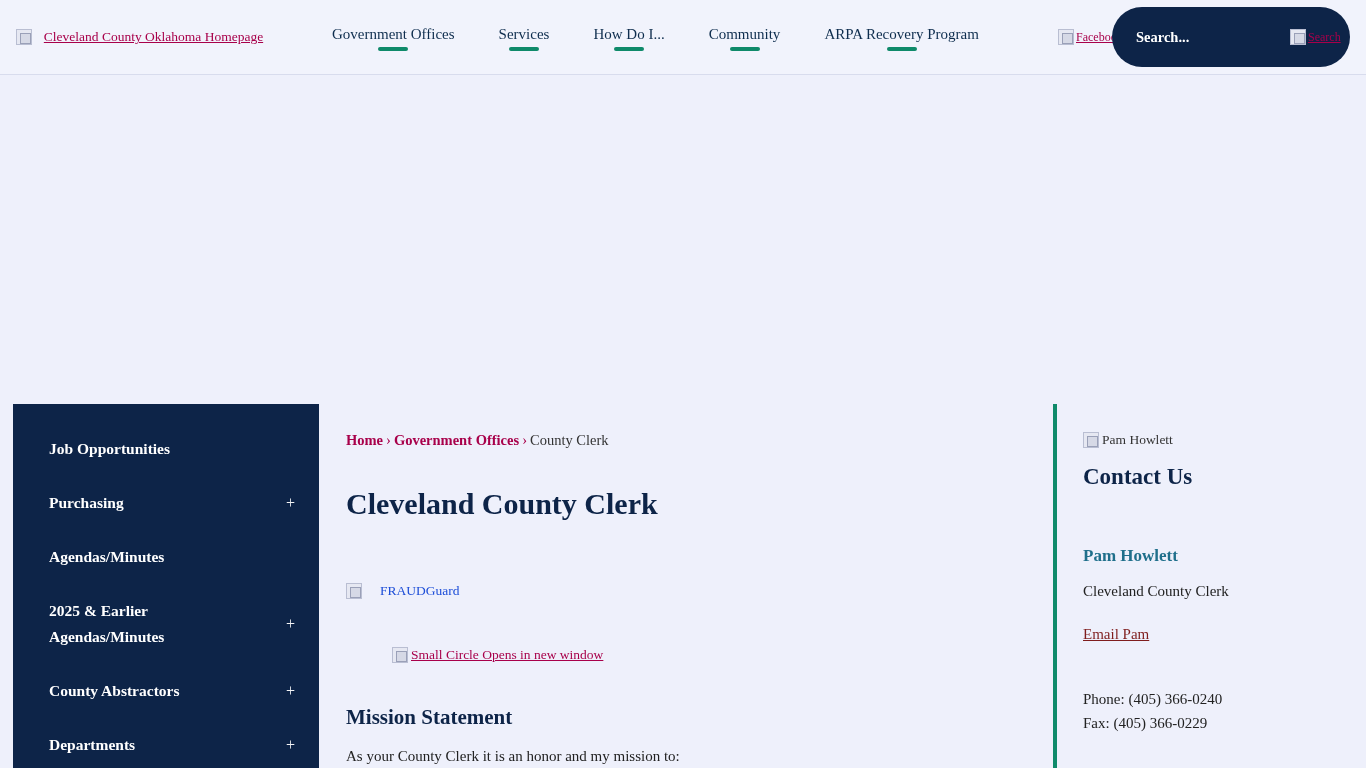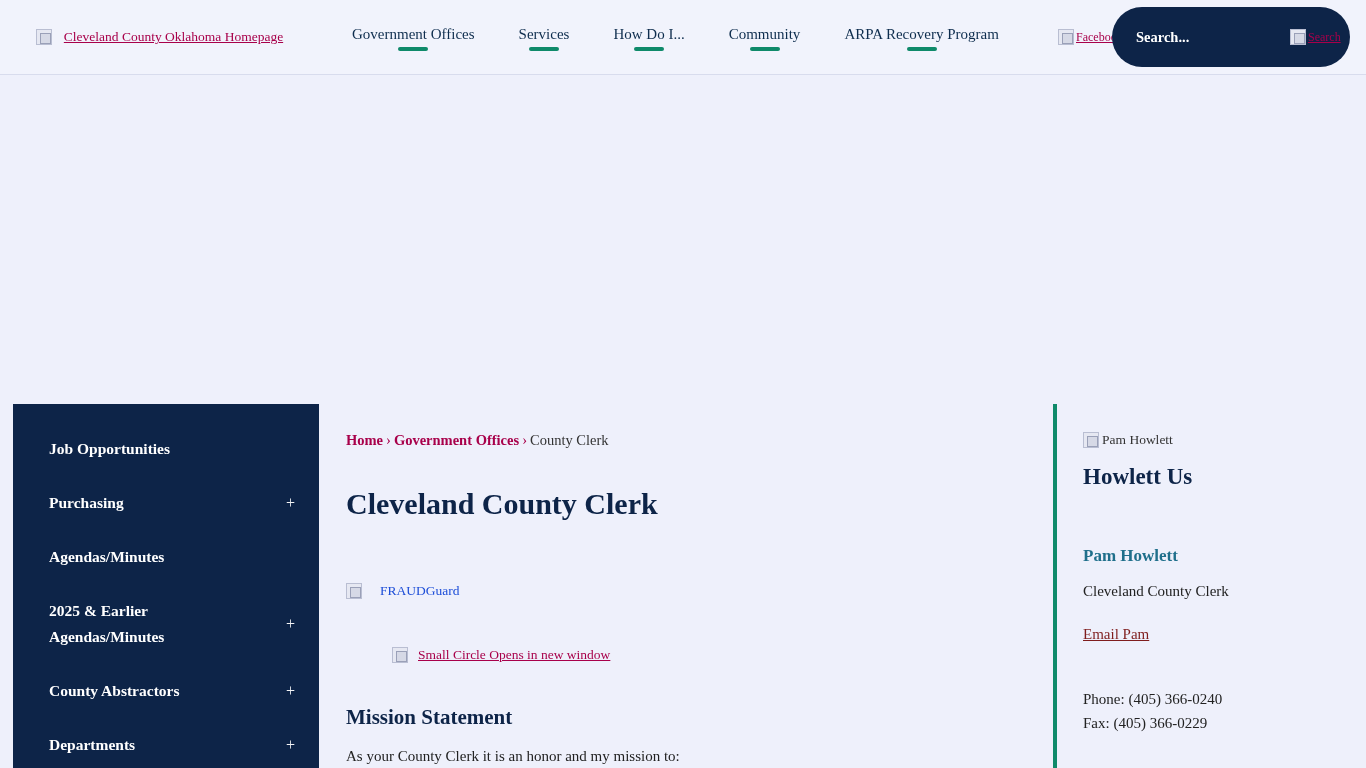--- a/index.html
+++ b/index.html
@@ -13,21 +13,20 @@
   a { color: #a8004a; }
 
   
   .header {
     position: relative;
     height: 75px;
     background: #f1f3fc;
     border-bottom: 1px solid #d8dced;
     display: flex;
     align-items: center;
-    padding-left: 20px;
   }
   .logo-wrap {
     width: 300px;
     display: flex;
     align-items: center;
     padding-left: 16px;
     gap: 4px;
   }
   .broken-icon {
     display: inline-block;
@@ -185,21 +184,21 @@
     display: inline-flex;
     align-items: flex-start;
     gap: 18px;
     font-size: 13.5px;
     color: #1d4ed8;
     margin-top: 62px;
   }
   .img-link {
     display: inline-flex;
     align-items: center;
-    gap: 10px;
+    gap: 3px;
     font-size: 13.5px;
     color: #a8004a;
     text-decoration: underline;
     margin: 44px 0 0 46px;
   }
 
   h2.mission {
     font-size: 21px;
     color: #0d2448;
     margin: 38px 0 0 0;
@@ -357,21 +356,21 @@
 
     <h2 class="mission">Mission Statement</h2>
     <p class="mission-text">As your County Clerk it is an honor and my mission to:</p>
   </main>
 
   <aside class="rail">
     <div class="photo-ph">
       <span class="broken-icon"></span>
       <span>Pam Howlett</span>
     </div>
-    <h2>Howlett Us</h2>
+    <h2>Contact Us</h2>
     <div class="person">Pam Howlett</div>
     <div class="role">Cleveland County Clerk</div>
     <a href="#" class="email">Email Pam</a>
     <div class="phone">
       <div>Phone: (405) 366-0240</div>
       <div>Fax: (405) 366-0229</div>
     </div>
   </aside>
 </div>
 

